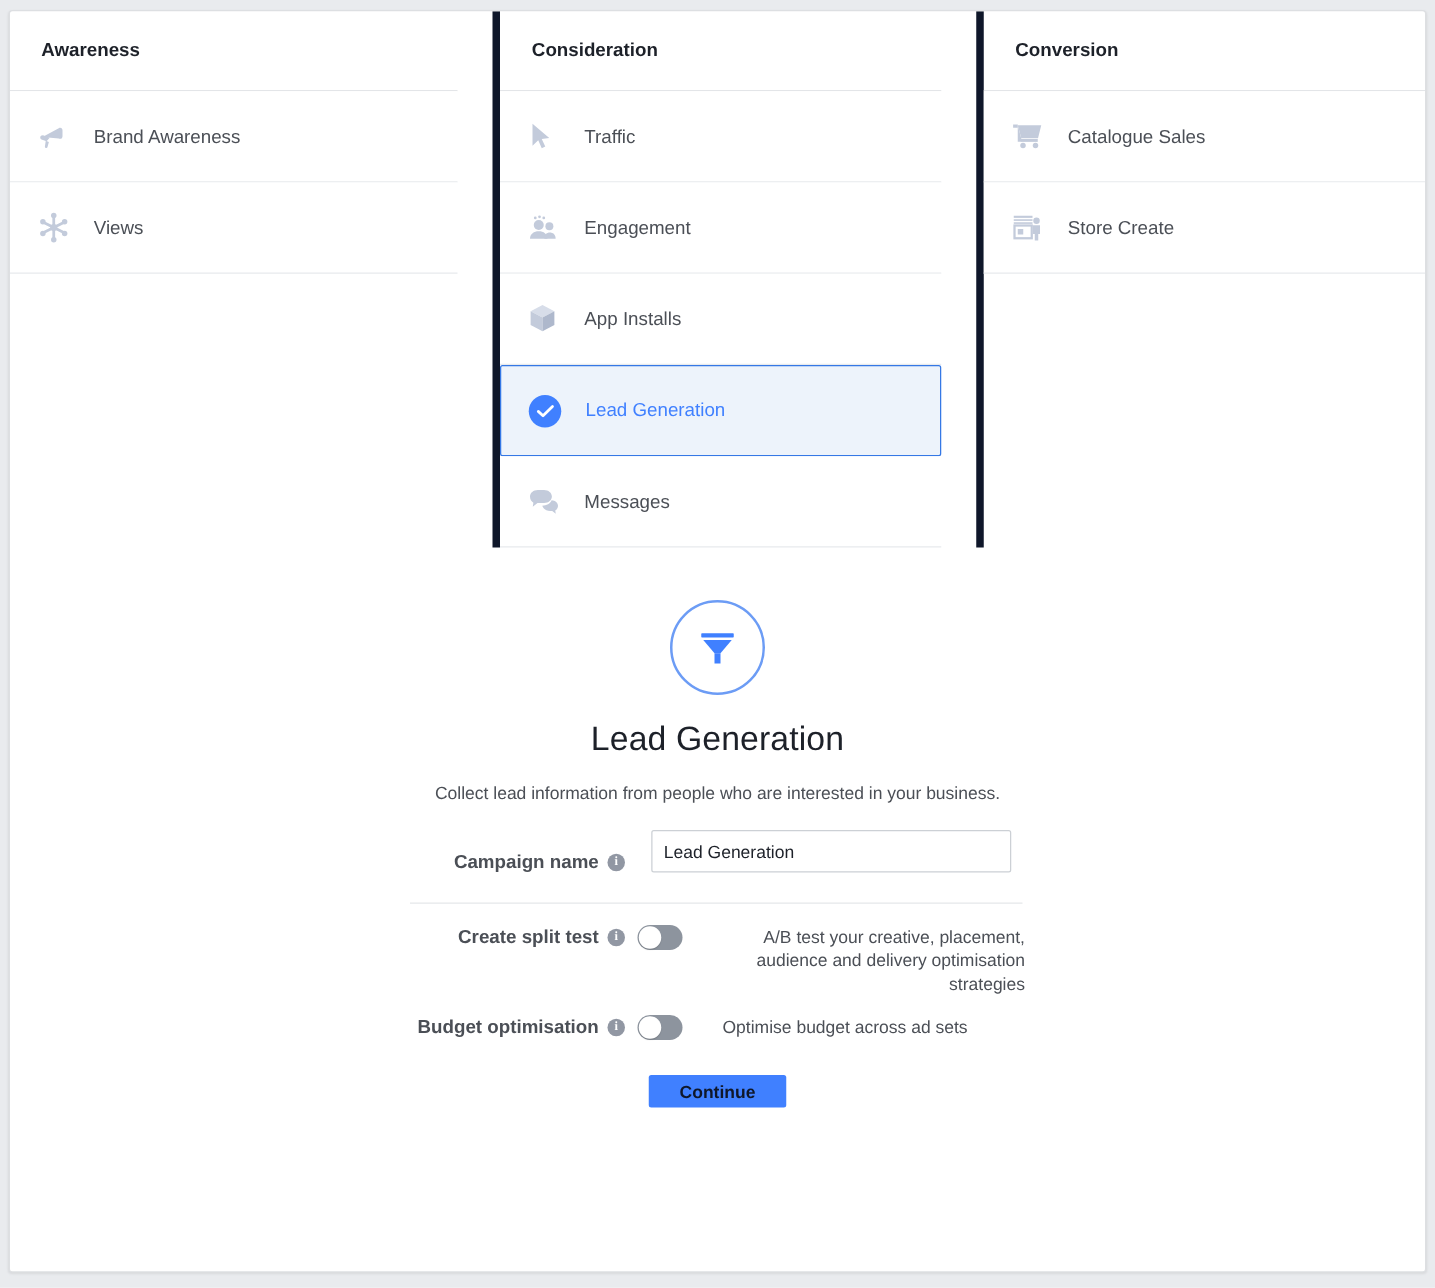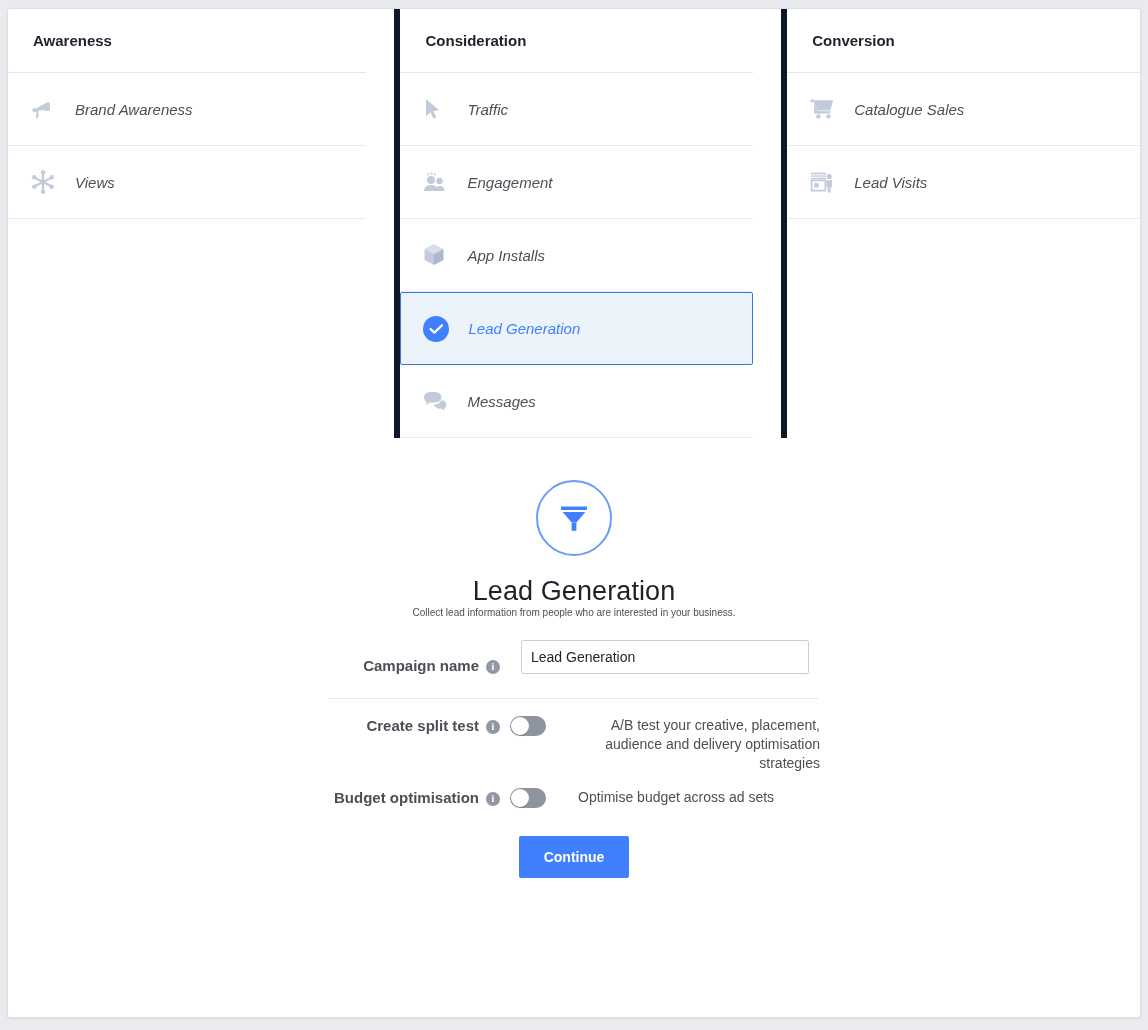--- a/index.html
+++ b/index.html
@@ -58,21 +58,20 @@
     height: 73px;
     display: flex;
     align-items: center;
     padding-left: 22px;
     padding-right: 16px;
     border-bottom: 1px solid #e8eaed;
     box-sizing: border-box;
     cursor: pointer;
     position: relative;
     background: #fff;
-    font-style: italic;
   }
   .obj-row.last-of-col { border-bottom: 1px solid #e8eaed; }
   .obj-row .icon-wrap {
     width: 34px;
     min-width: 34px;
     height: 30px;
     display: flex;
     align-items: center;
     justify-content: flex-start;
     color: #c3cbdb;
@@ -146,23 +145,23 @@
     justify-content: center;
   }
   .detail-title {
     font-size: 27px;
     color: #1d2129;
     margin-top: 20px;
     font-weight: normal;
     letter-spacing: 0.1px;
   }
   .detail-sub {
-    font-size: 10px;
+    font-size: 14px;
     color: #4b4f56;
-    margin-top: 0;
+    margin-top: 19px;
   }
 
   
   .form {
     margin: 0 auto;
     width: 492px;
     padding-top: 22px;
   }
   .form-row {
     display: flex;
@@ -241,28 +240,28 @@
     line-height: 19px;
     max-width: 290px;
     padding-top: 1px;
   }
   .continue-wrap {
     text-align: center;
     margin-top: 28px;
   }
   .continue-btn {
     background: #4080ff;
-    color: #ffffff;
+    color: #0f172a;
     border: none;
     border-radius: 2px;
     font-size: 14px;
     font-weight: bold;
     font-family: "Liberation Sans", sans-serif;
     padding: 0 20px;
-    height: 42px;
+    height: 26px;
     min-width: 110px;
     cursor: pointer;
   }
 </style>
 </head>
 <body>
 
 <div id="page">
   <div class="card">
 
@@ -390,21 +389,21 @@
             <svg width="26" height="24" viewBox="0 0 26 24" fill="none">
               <rect x="2" y="2.6" width="15" height="1.7" fill="#c3cbdb"></rect>
               <rect x="2" y="5.4" width="15" height="1.3" fill="#c3cbdb"></rect>
               <rect x="2" y="7.8" width="15" height="1.3" fill="#c3cbdb"></rect>
               <rect x="2.6" y="10.4" width="13.8" height="10.2" fill="none" stroke="#c3cbdb" stroke-width="1.8"></rect>
               <rect x="5.2" y="13.2" width="4.4" height="4.4" fill="#c3cbdb"></rect>
               <circle cx="20.2" cy="6.5" r="2.6" fill="#c3cbdb"></circle>
               <path d="M17.4 10.2 L23 10.2 L23 17.2 L21.6 17.2 L21.6 22.4 L18.8 22.4 L18.8 17.2 L17.4 17.2 Z" fill="#c3cbdb"></path>
             </svg>
           </span>
-          <span class="obj-label">Lead Visits</span>
+          <span class="obj-label">Store Create</span>
         </div>
       </div>
     </div>
 
     <div class="detail">
       <div class="funnel-circle">
         <svg width="36" height="38" viewBox="0 0 36 38" fill="none">
           <rect x="5" y="7.5" width="26" height="3.4" rx="0.6" fill="#4080ff"></rect>
           <path d="M6.6 13 L29.4 13 L20.4 23.6 L15.6 23.6 Z" fill="#4080ff"></path>
           <rect x="15.6" y="23.6" width="4.8" height="8.2" fill="#4080ff"></rect>

